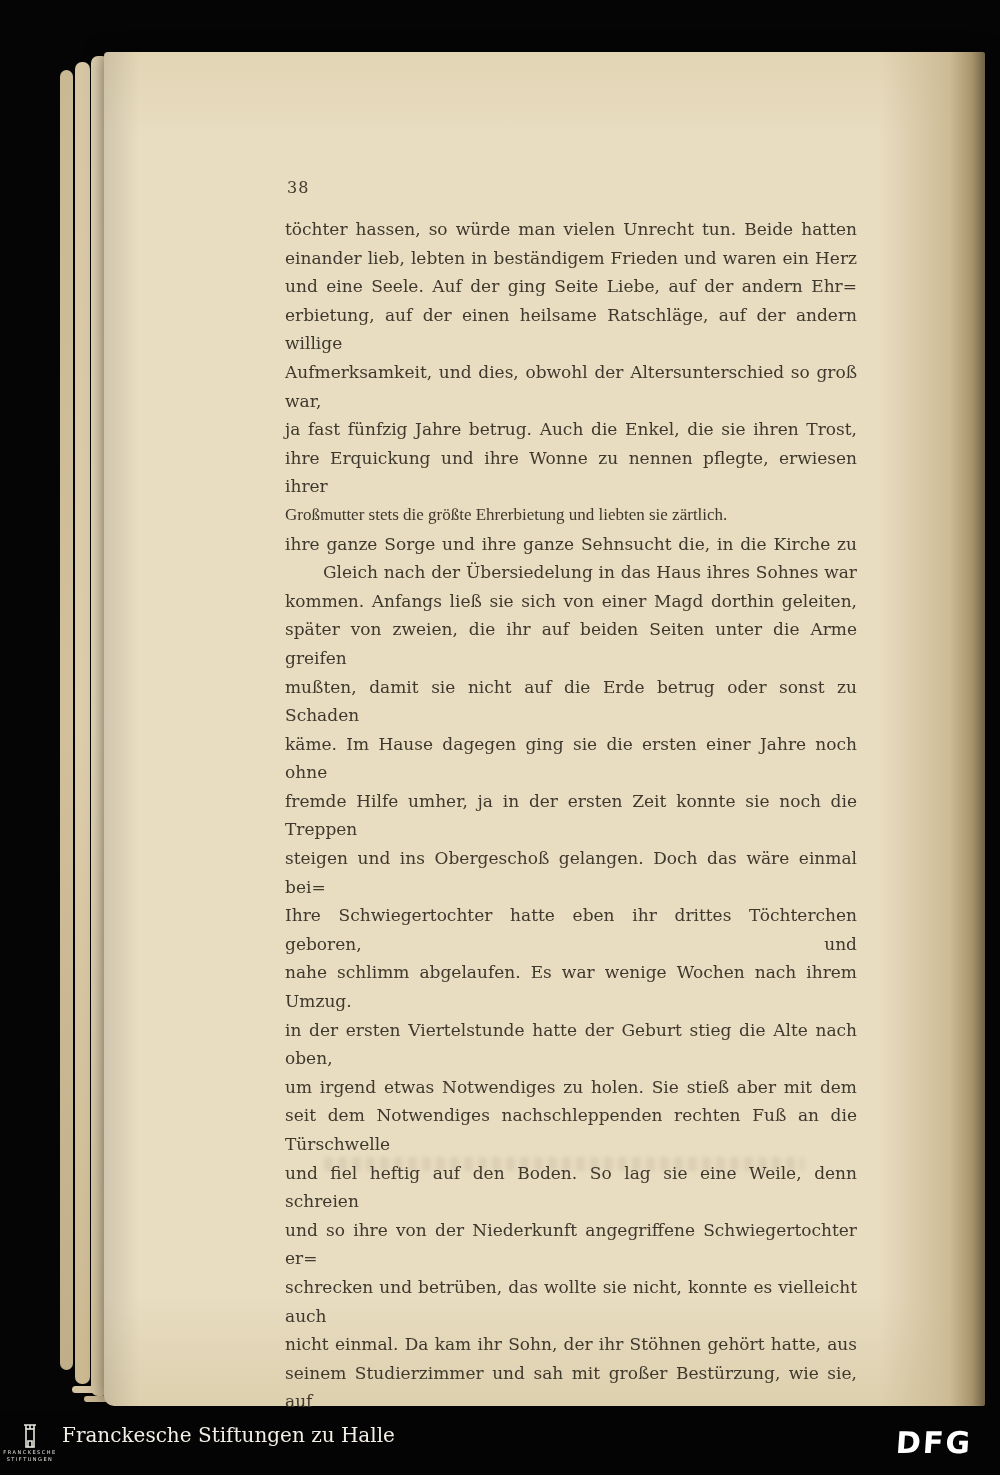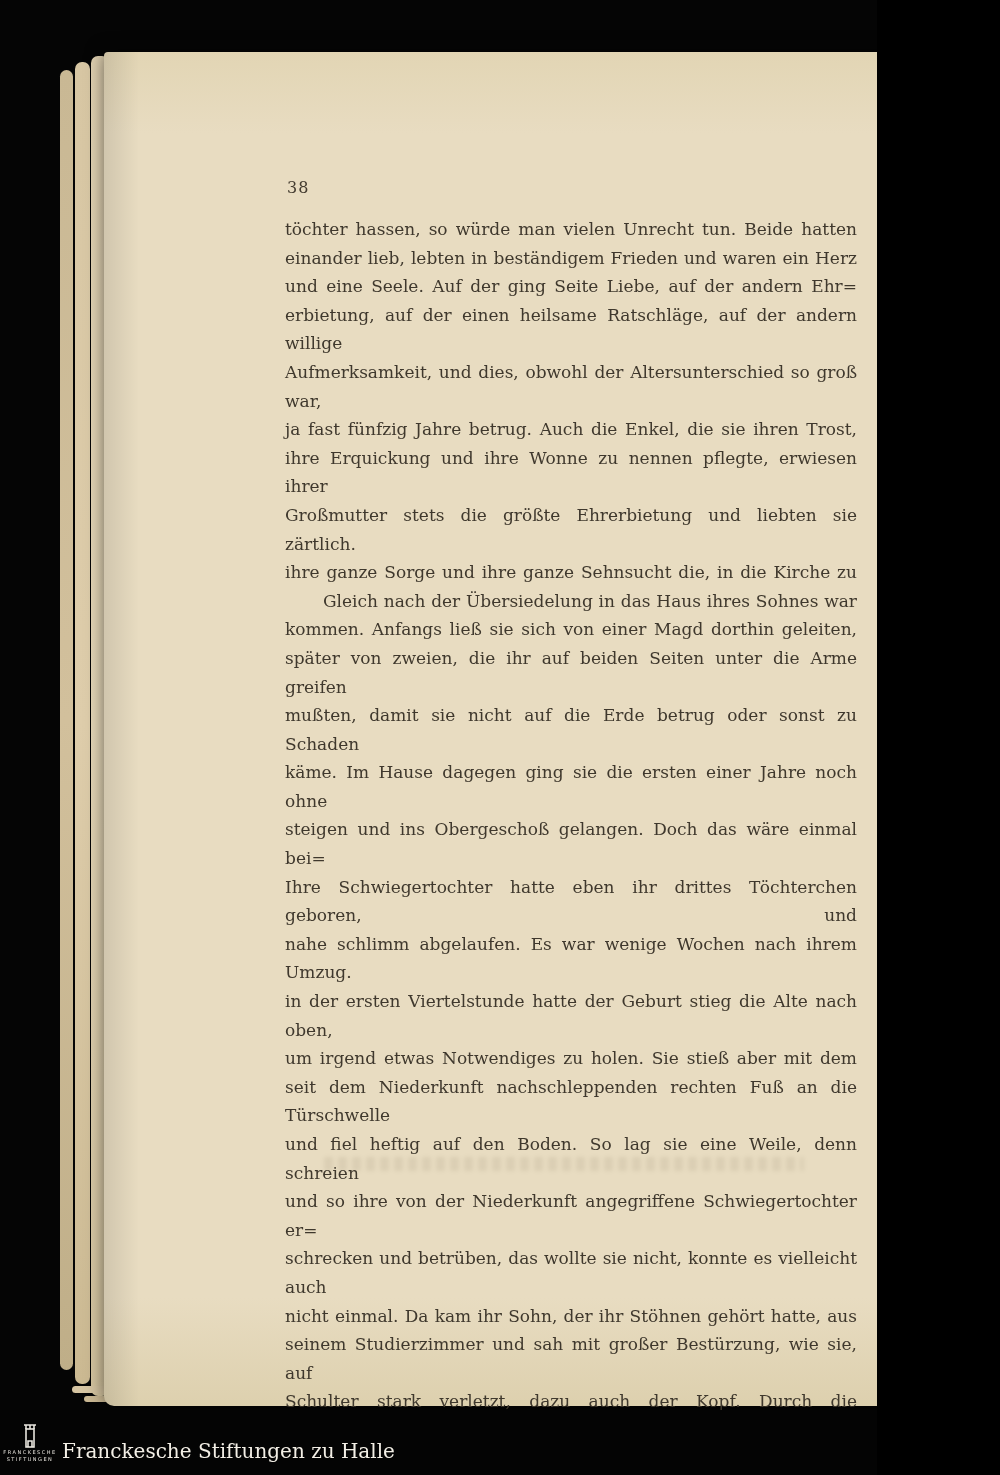--- a/index.html
+++ b/index.html
@@ -1,16 +1,16 @@
 <!DOCTYPE html>
 <html><head>
 <meta charset="utf-8">
 <style>
   html,body{margin:0;padding:0;background:#000;}
-  .scene{position:relative;width:877px;height:1475px;background:#050505;overflow:hidden;
+  .scene{position:relative;width:1000px;height:1475px;background:#050505;overflow:hidden;
          font-family:"DejaVu Serif", serif;}
   
   .edge{position:absolute;border-radius:7px;}
   .edge.e1{left:60px;top:70px;width:13px;height:1300px;background:linear-gradient(180deg,#c9b894,#d2c09c 50%,#bfae88);}
   .edge.e2{left:75px;top:62px;width:15px;height:1322px;background:linear-gradient(180deg,#d7c6a3,#decdab 50%,#cbb992);}
   .edge.e3{left:91px;top:56px;width:18px;height:1340px;background:linear-gradient(180deg,#e0d1b1,#e5d7b8 50%,#d4c49f);}
   .bedge{position:absolute;border-radius:4px;}
   .bedge.b1{left:72px;top:1386px;width:640px;height:7px;background:#d6c5a2;}
   .bedge.b2{left:84px;top:1396px;width:520px;height:6px;background:#cbb994;}
   
@@ -19,29 +19,29 @@
           linear-gradient(90deg, rgba(0,0,0,0.10) 0%, rgba(0,0,0,0.0) 4%),
           linear-gradient(270deg, #6f6146 0%, #a8946c 1.5%, #cdbb95 4%, rgba(231,219,192,0) 12%),
           linear-gradient(180deg, #e2d5b4 0%, #e8dcc1 6%, #e8dcc1 92%, #ddd0ae 100%),
           #e7dbc0;
         border-radius:4px 2px 2px 10px;
         box-shadow:0 0 18px rgba(0,0,0,0.55);}
   .page-number{position:absolute;left:183px;top:126px;font-size:16px;color:#443c30;letter-spacing:1px;}
   .text-block{position:absolute;left:181px;top:163px;width:572px;color:#3f382d;
               font-size:17px;line-height:28.6px;}
   .tline{text-align:justify;text-align-last:justify;white-space:normal;}
-  .tline.para-end{text-align-last:left;}
+  .tline.para-end{text-align-last:left;font-family:Liberation Serif, serif;}
   .tline.indent{text-indent:38px;}
   .ghost{position:absolute;left:220px;top:1105px;width:480px;height:14px;opacity:0.10;
          background:repeating-linear-gradient(90deg,#6b5e45 0 9px,transparent 9px 14px);
          filter:blur(2px);}
   
   .footer{position:absolute;left:0;top:1410px;width:1000px;height:65px;background:#040404;
           display:flex;align-items:center;}
-  .footer-left{display:flex;align-items:flex-end;gap:10px;padding-left:8px;}
+  .footer-left{display:flex;align-items:flex-start;gap:10px;padding-left:8px;}
   .logo-box{display:flex;flex-direction:column;align-items:center;width:44px;}
   .logo-box svg{display:block;}
   .logo-tiny{font-family:"DejaVu Sans",sans-serif;font-size:5px;letter-spacing:1.5px;
              color:#e9e6df;line-height:7px;text-align:center;}
   .inst-text{color:#f3efe6;font-size:20px;font-family:"DejaVu Serif",serif;}
   .dfg{margin-left:auto;padding-right:28px;color:#ffffff;
        font-family:"DejaVu Sans",sans-serif;font-weight:700;font-size:30px;
        letter-spacing:2px;transform:skewX(-4deg);}
 </style>
 </head>
@@ -65,26 +65,27 @@
         <div class="tline">Aufmerksamkeit, und dies, obwohl der Altersunterschied so groß war,</div>
         <div class="tline">ja fast fünfzig Jahre betrug.  Auch die Enkel, die sie ihren Trost,</div>
         <div class="tline">ihre Erquickung und ihre Wonne zu nennen pflegte, erwiesen ihrer</div>
         <div class="tline para-end">Großmutter stets die größte Ehrerbietung und liebten sie zärtlich.</div>
         <div class="tline">ihre ganze Sorge und ihre ganze Sehnsucht die, in die Kirche zu</div>
         <div class="tline indent">Gleich nach der Übersiedelung in das Haus ihres Sohnes war</div>
         <div class="tline">kommen.  Anfangs ließ sie sich von einer Magd dorthin geleiten,</div>
         <div class="tline">später von zweien, die ihr auf beiden Seiten unter die Arme greifen</div>
         <div class="tline">mußten, damit sie nicht auf die Erde betrug oder sonst zu Schaden</div>
         <div class="tline">käme.  Im Hause dagegen ging sie die ersten einer Jahre noch ohne</div>
+        <div class="tline">fremde Hilfe umher, ja in der ersten Zeit konnte sie noch die Treppen</div>
         <div class="tline">steigen und ins Obergeschoß gelangen.  Doch das wäre einmal bei=</div>
         <div class="tline">Ihre Schwiegertochter hatte eben ihr drittes Töchterchen geboren, und</div>
         <div class="tline">nahe schlimm abgelaufen.  Es war wenige Wochen nach ihrem Umzug.</div>
         <div class="tline">in der ersten Viertelstunde hatte der Geburt stieg die Alte nach oben,</div>
         <div class="tline">um irgend etwas Notwendiges zu holen.  Sie stieß aber mit dem</div>
-        <div class="tline">seit dem Niederkunft nachschleppenden rechten Fuß an die Türschwelle</div>
+        <div class="tline">seit dem Notwendiges nachschleppenden rechten Fuß an die Türschwelle</div>
         <div class="tline">und fiel heftig auf den Boden.  So lag sie eine Weile, denn schreien</div>
         <div class="tline">und so ihre von der Niederkunft angegriffene Schwiegertochter er=</div>
         <div class="tline">schrecken und betrüben, das wollte sie nicht, konnte es vielleicht auch</div>
         <div class="tline">nicht einmal.  Da kam ihr Sohn, der ihr Stöhnen gehört hatte, aus</div>
         <div class="tline">seinem Studierzimmer und sah mit großer Bestürzung, wie sie, auf</div>
         <div class="tline">Schulter stark verletzt, dazu auch der Kopf.  Durch die Geschicklichkeit</div>
         <div class="tline">des Wundarztes aber wurde der Schaden wieder geheilt.  Sie selbst</div>
       </div>
     <div class="ghost"></div>
   </div>

